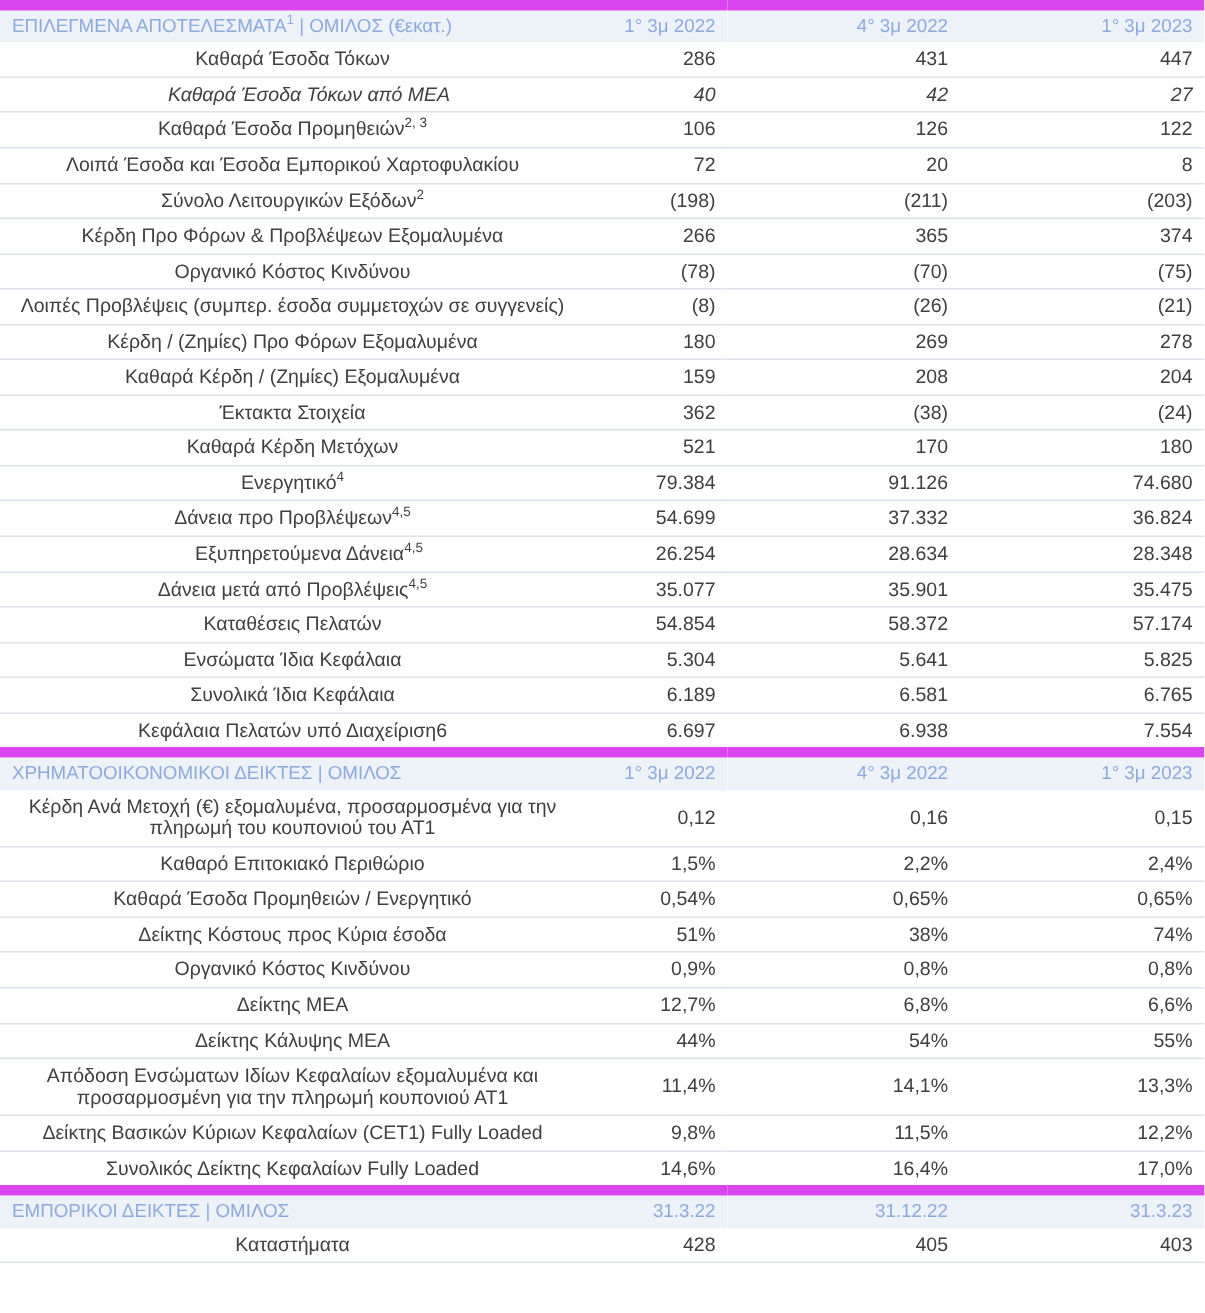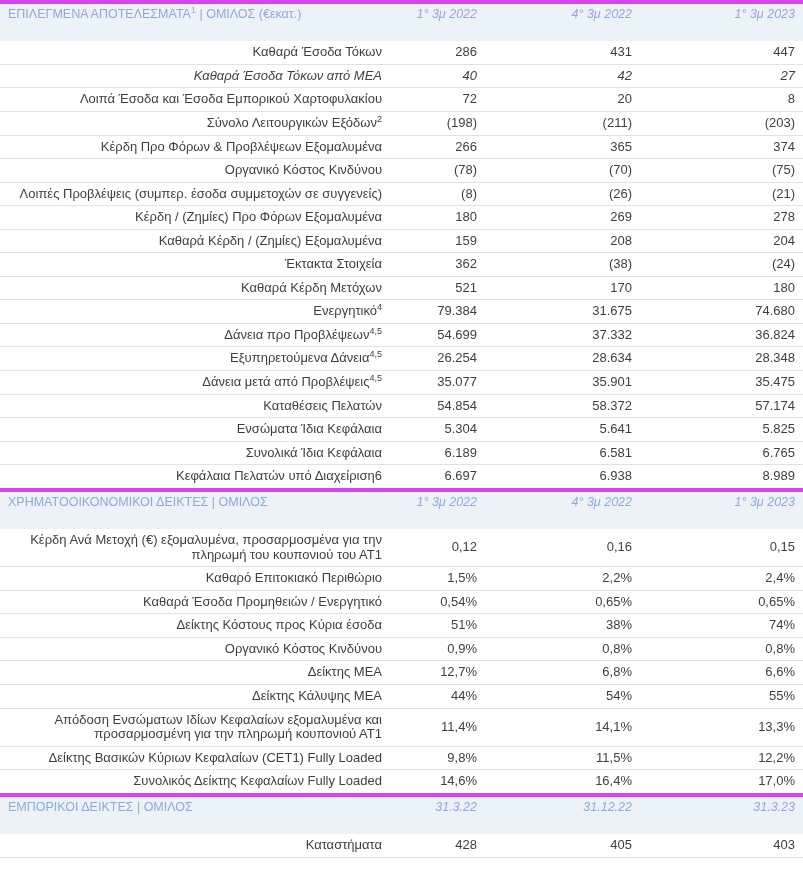--- a/index.html
+++ b/index.html
@@ -18,41 +18,41 @@
     table-layout: fixed;
   }
   col.c-label { width: 390px; }
   col.c-v1 { width: 95px; }
   col.c-v2 { width: 155px; }
   col.c-v3 { width: 163px; }
 
   tr.section-header td {
     background: #EDF1F8;
     color: #8EAADB;
-    border-top: 4px solid #d946ef;
+    border-top: 7px solid #d946ef;
     font-size: 12.5px;
     font-weight: 400;
-    padding: 3px 8px 20px 8px;
+    padding: 3px 8px 4px 8px;
     line-height: 1.15;
     white-space: nowrap;
     overflow: hidden;
   }
   tr.section-header td.label { text-align: left; }
-  tr.section-header td.num { text-align: right; font-style: italic; }
+  tr.section-header td.num { text-align: right; }
 
   tr.data-row td {
     border-bottom: 1px solid #DDE2EB;
     color: #3F3F3F;
     font-size: 13px;
     padding: 4px 8px;
     line-height: 1.12;
     vertical-align: middle;
   }
   tr.data-row:last-child td { border-bottom: 1px solid #DDE2EB; }
-  td.label { text-align: right; }
+  td.label { text-align: center; }
   td.num { text-align: right; white-space: nowrap; }
   td.label.indent { padding-left: 30px; }
   tr.italic-row td { font-style: italic; }
   sup {
     font-size: 9px;
     line-height: 0;
     vertical-align: super;
   }
 </style>
 </head>
@@ -79,20 +79,26 @@
           <td class="num">431</td>
           <td class="num">447</td>
         </tr>
         <tr class="data-row italic-row">
           <td class="label indent"><span>Καθαρά Έσοδα Τόκων από ΜΕΑ</span></td>
           <td class="num">40</td>
           <td class="num">42</td>
           <td class="num">27</td>
         </tr>
         <tr class="data-row">
+          <td class="label"><span>Καθαρά Έσοδα Προμηθειών</span><sup>2, 3</sup></td>
+          <td class="num">106</td>
+          <td class="num">126</td>
+          <td class="num">122</td>
+        </tr>
+        <tr class="data-row">
           <td class="label"><span>Λοιπά Έσοδα και Έσοδα Εμπορικού Χαρτοφυλακίου</span></td>
           <td class="num">72</td>
           <td class="num">20</td>
           <td class="num">8</td>
         </tr>
         <tr class="data-row">
           <td class="label"><span>Σύνολο Λειτουργικών Εξόδων</span><sup>2</sup></td>
           <td class="num">(198)</td>
           <td class="num">(211)</td>
           <td class="num">(203)</td>
@@ -135,21 +141,21 @@
         </tr>
         <tr class="data-row">
           <td class="label"><span>Καθαρά Κέρδη Μετόχων</span></td>
           <td class="num">521</td>
           <td class="num">170</td>
           <td class="num">180</td>
         </tr>
         <tr class="data-row">
           <td class="label"><span>Ενεργητικό</span><sup>4</sup></td>
           <td class="num">79.384</td>
-          <td class="num">31.675</td>
+          <td class="num">91.126</td>
           <td class="num">74.680</td>
         </tr>
         <tr class="data-row">
           <td class="label"><span>Δάνεια προ Προβλέψεων</span><sup>4,5</sup></td>
           <td class="num">54.699</td>
           <td class="num">37.332</td>
           <td class="num">36.824</td>
         </tr>
         <tr class="data-row">
           <td class="label indent"><span>Εξυπηρετούμενα Δάνεια</span><sup>4,5</sup></td>
@@ -178,21 +184,21 @@
         <tr class="data-row">
           <td class="label"><span>Συνολικά Ίδια Κεφάλαια</span></td>
           <td class="num">6.189</td>
           <td class="num">6.581</td>
           <td class="num">6.765</td>
         </tr>
         <tr class="data-row">
           <td class="label"><span>Κεφάλαια Πελατών υπό Διαχείριση6</span></td>
           <td class="num">6.697</td>
           <td class="num">6.938</td>
-          <td class="num">8.989</td>
+          <td class="num">7.554</td>
         </tr>
         <tr class="section-header">
           <td class="label"><span>ΧΡΗΜΑΤΟΟΙΚΟΝΟΜΙΚΟΙ ΔΕΙΚΤΕΣ</span><span> | ΟΜΙΛΟΣ</span></td>
           <td class="num">1° 3μ 2022</td>
           <td class="num">4° 3μ 2022</td>
           <td class="num">1° 3μ 2023</td>
         </tr>
         <tr class="data-row">
           <td class="label"><span>Κέρδη Ανά Μετοχή (€) εξομαλυμένα, προσαρμοσμένα για την πληρωμή του κουπονιού του ΑΤ1</span></td>
           <td class="num">0,12</td>

